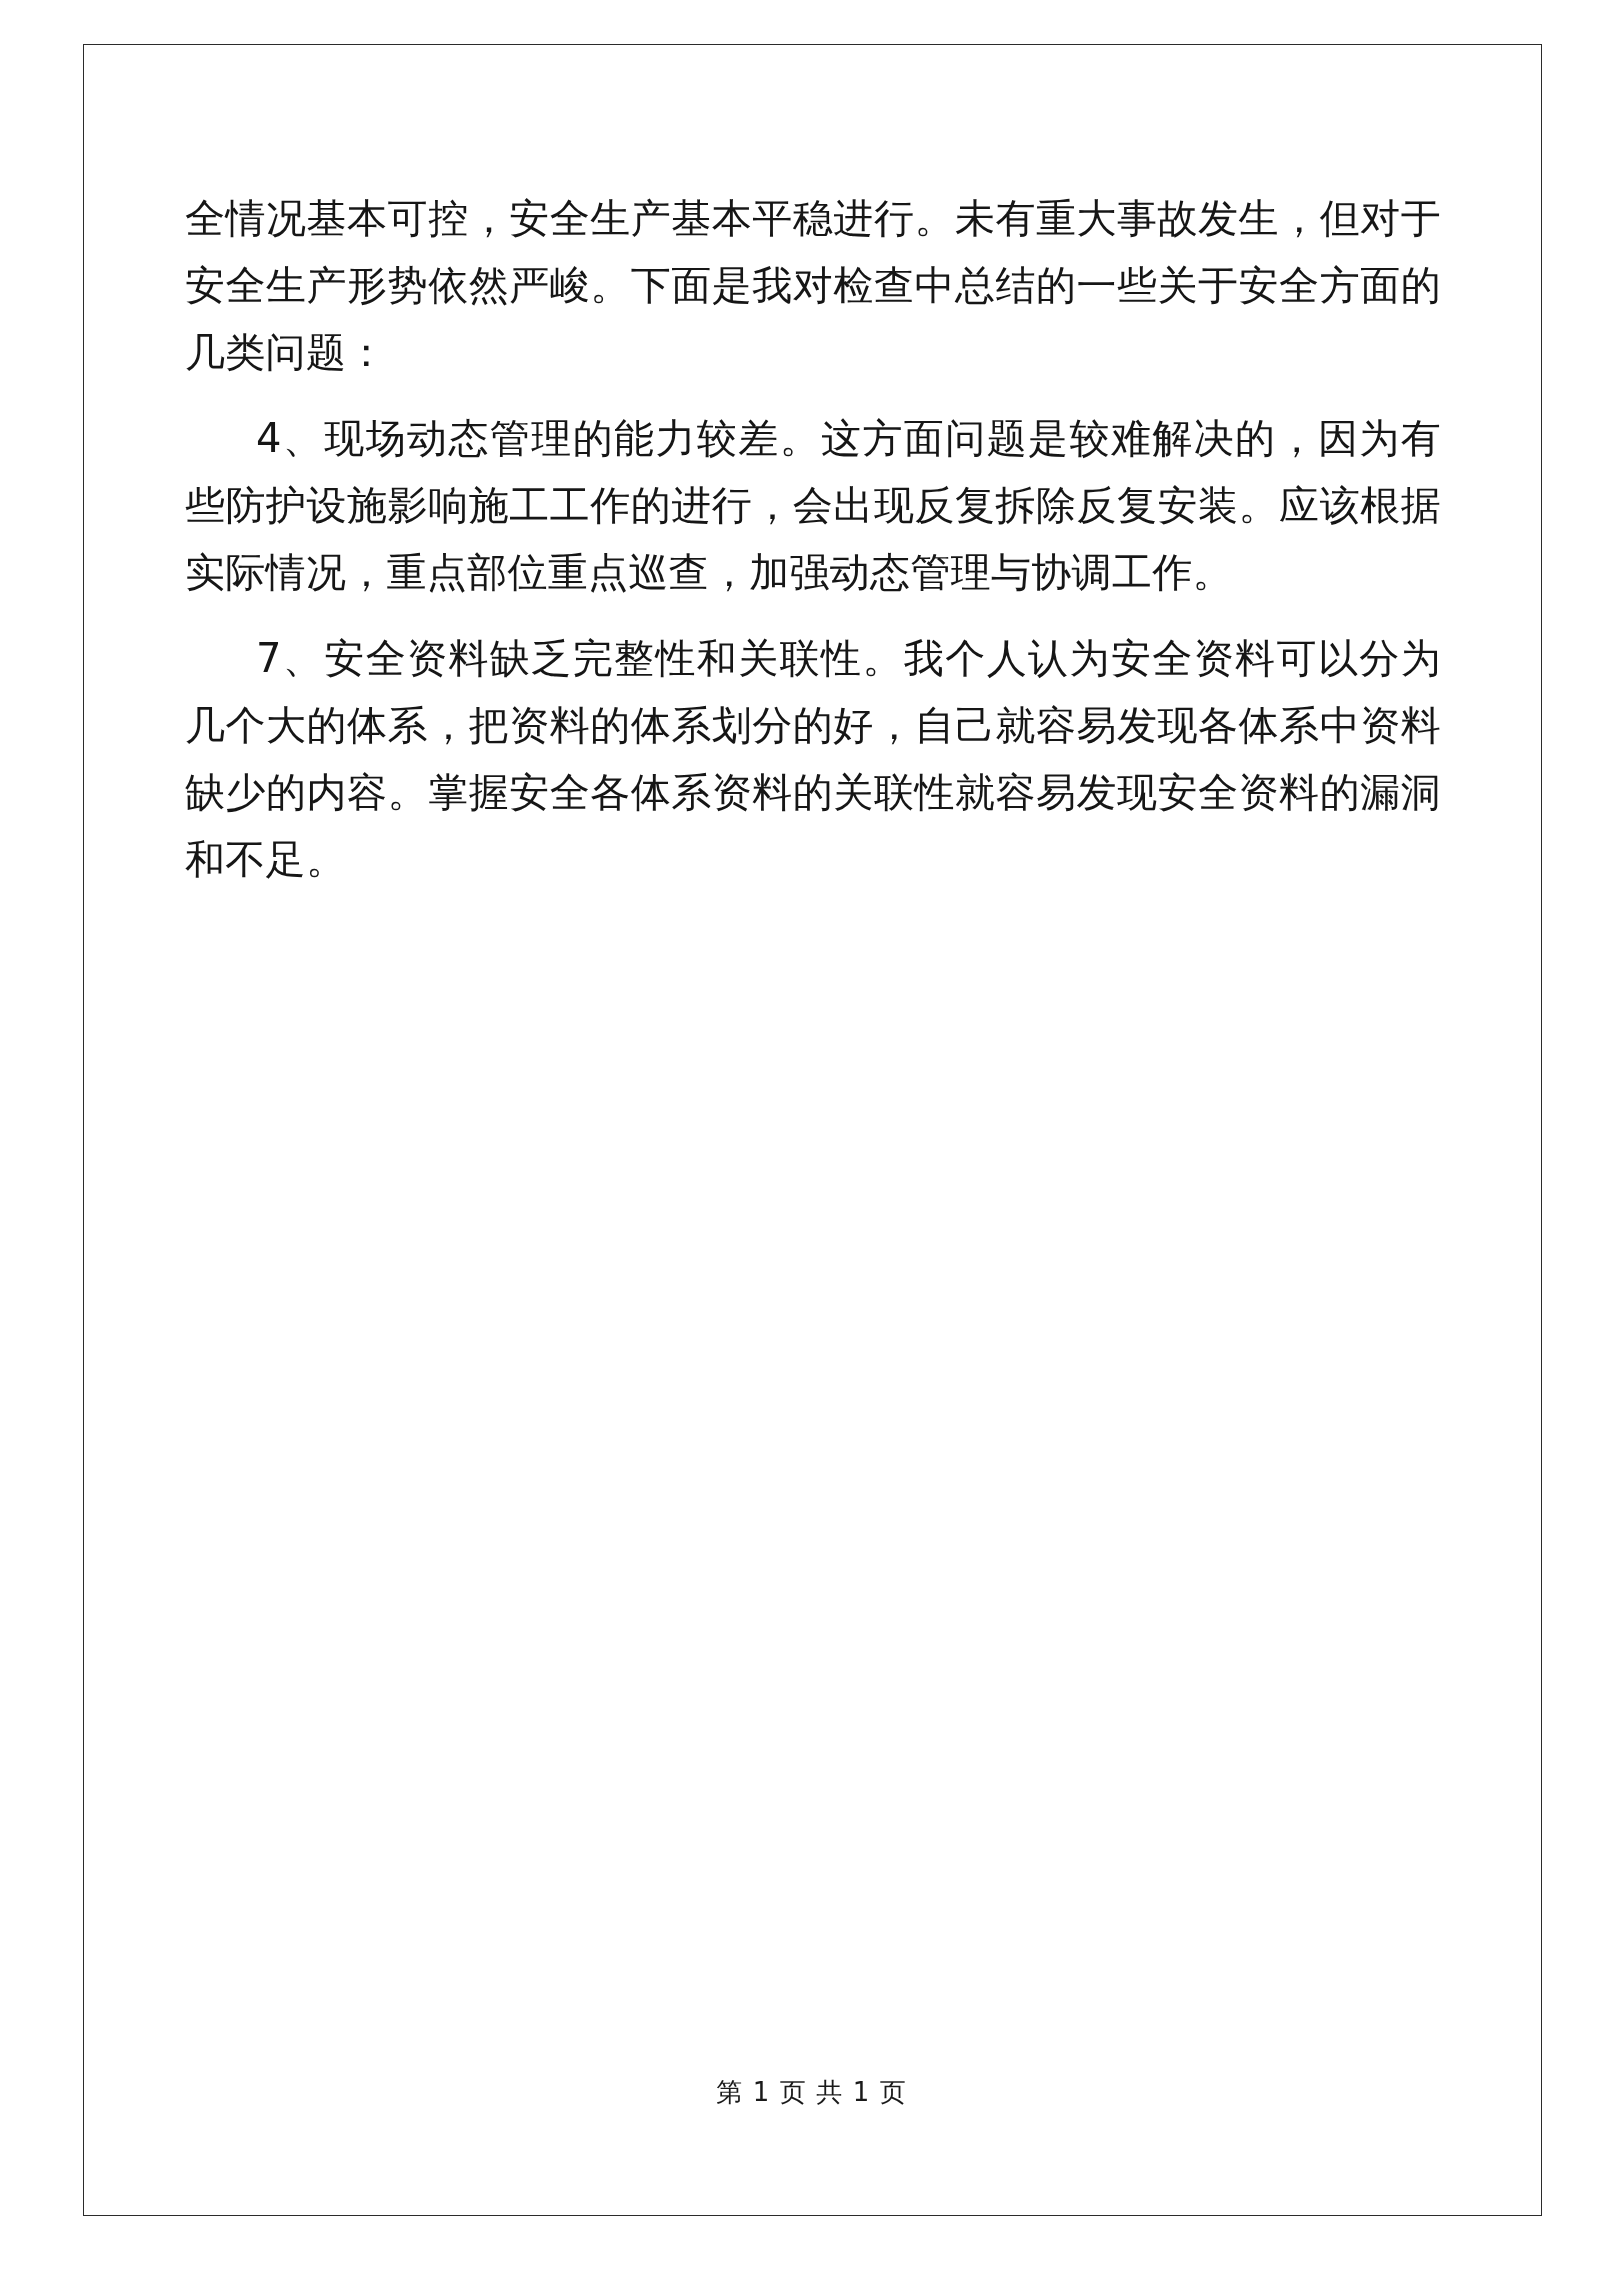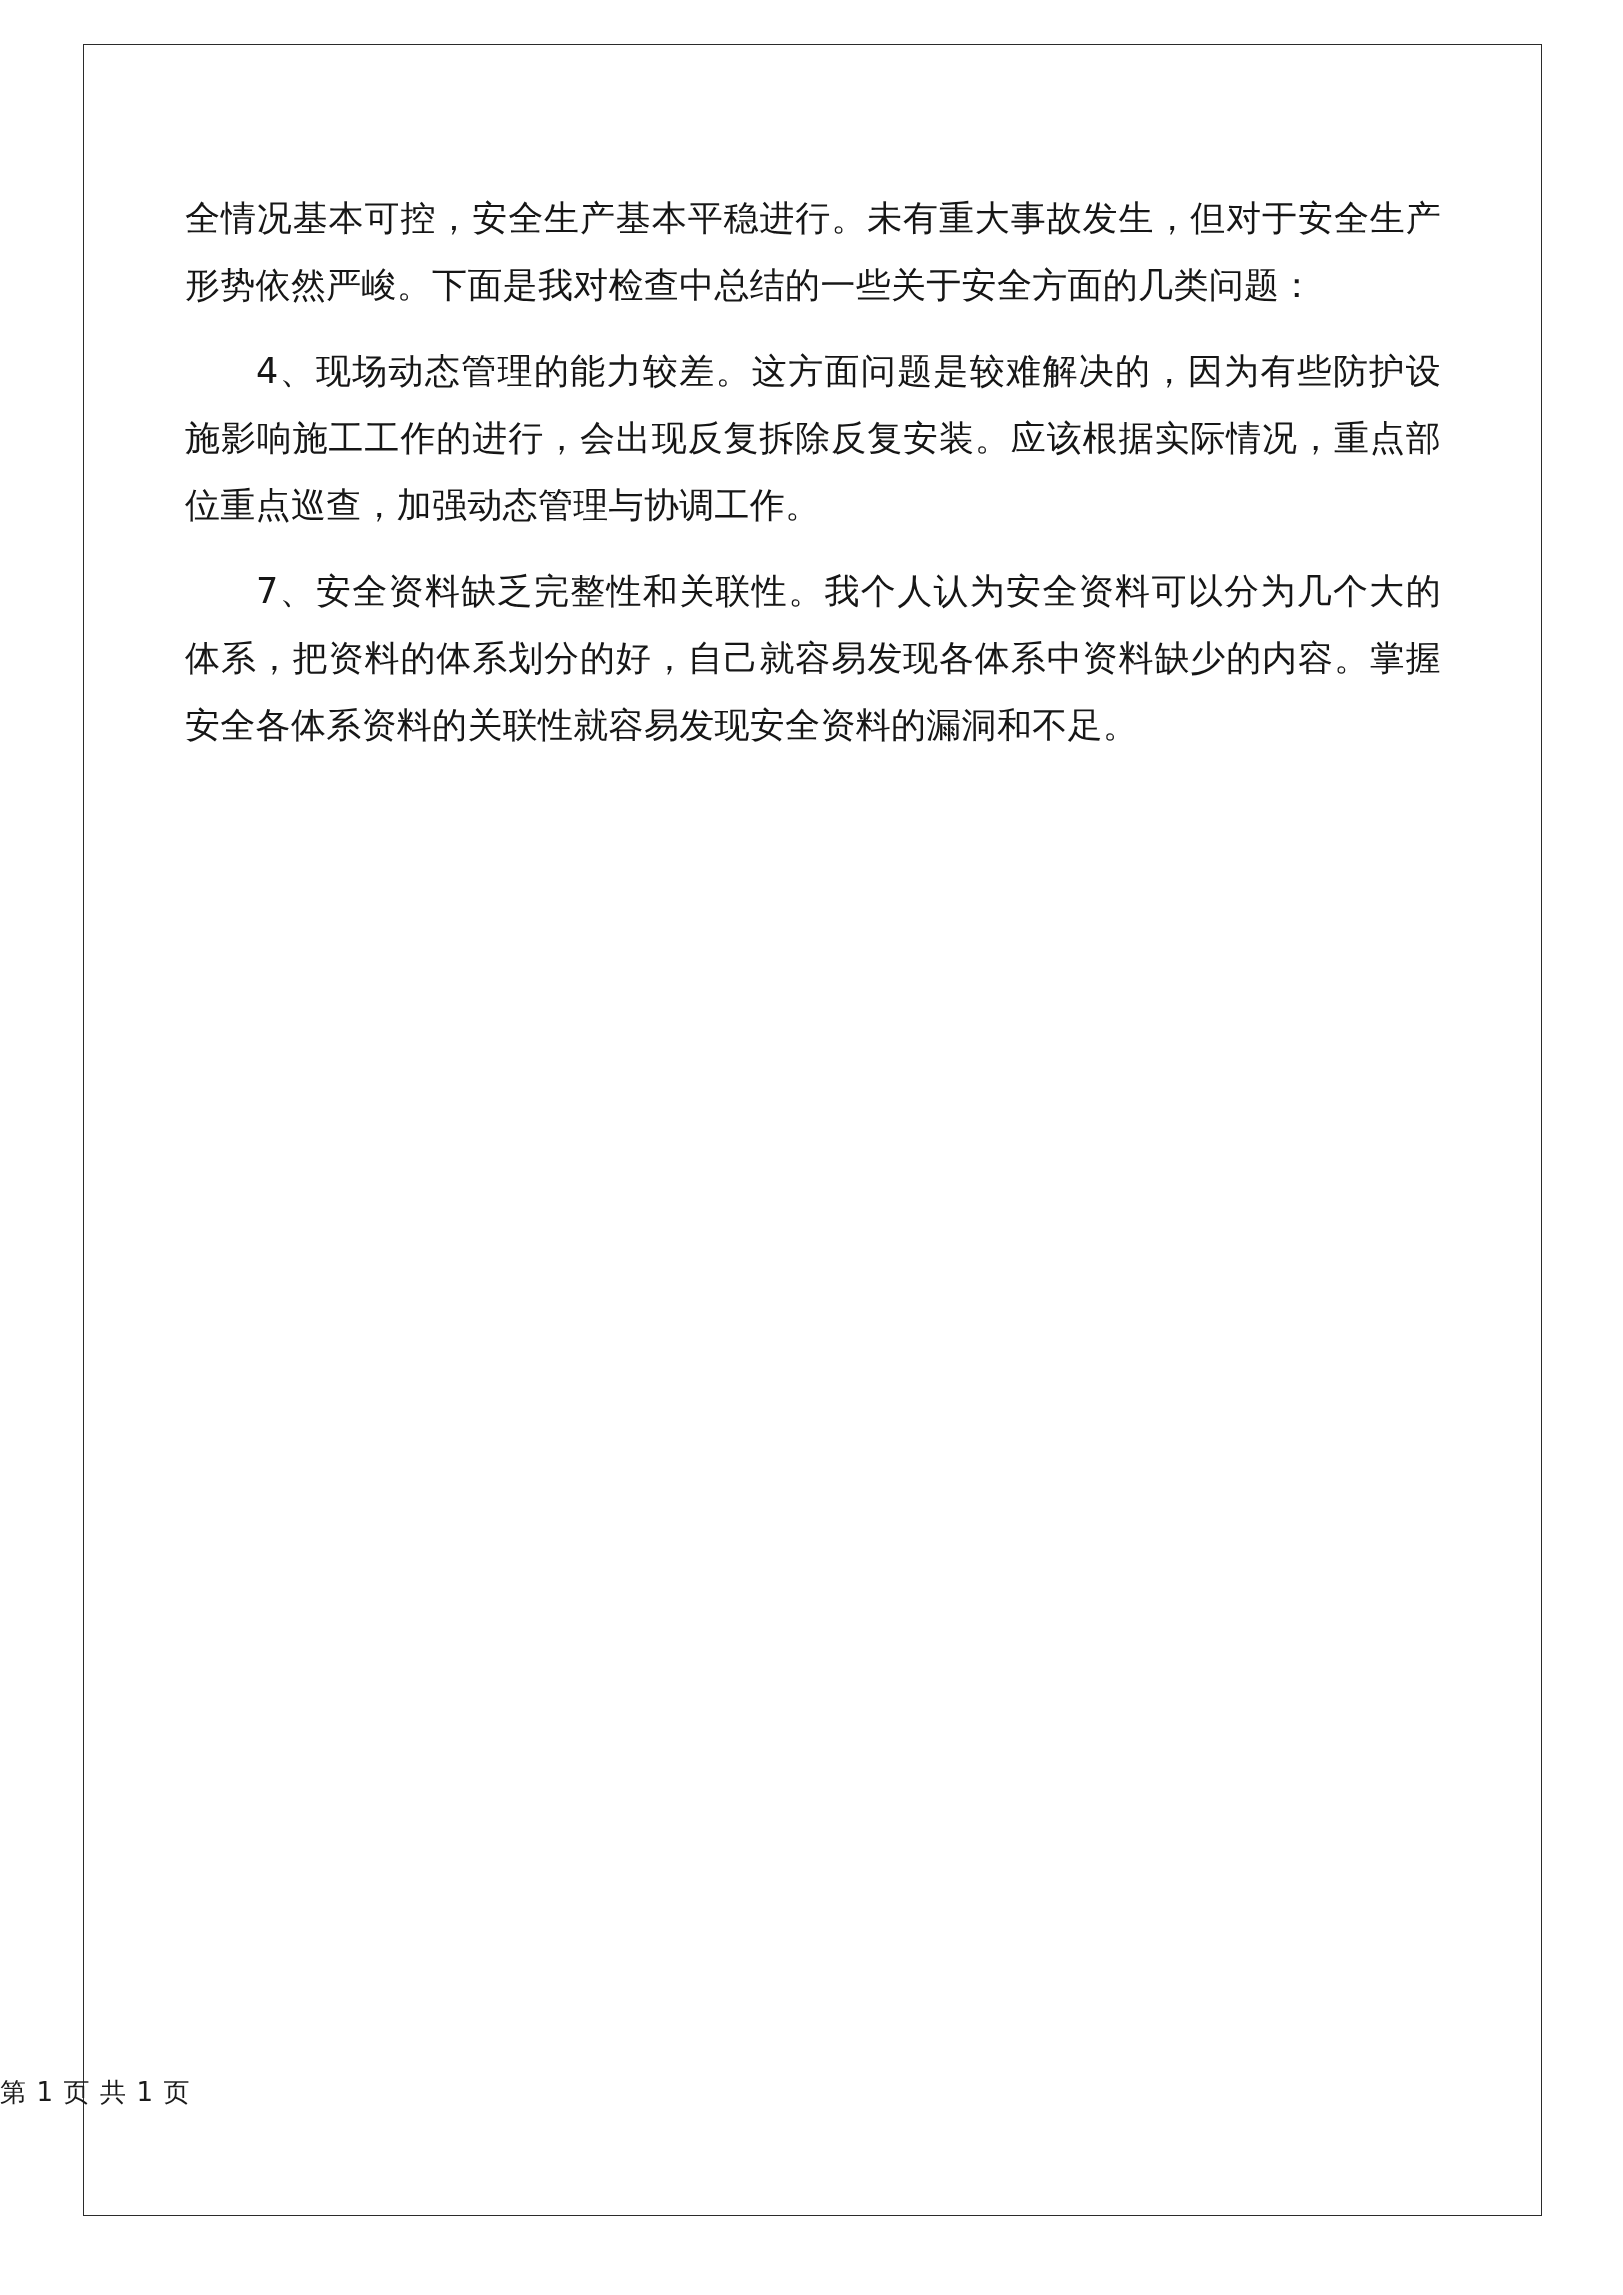--- a/index.html
+++ b/index.html
@@ -27,38 +27,38 @@
     border: 1.7px solid #2b2b2b;
     box-sizing: border-box;
   }
   .content {
     position: absolute;
     left: 185px;
     top: 185px;
     width: 1256px;
   }
   .para {
-    font-size: 35px;
+    font-size: 40px;
     line-height: 67px;
     color: #161616;
     text-align: justify;
     text-justify: inter-ideograph;
     letter-spacing: 0.3px;
     margin: 0 0 19px 0;
     font-family: "DejaVu Sans", sans-serif;
   }
   .para.indent {
     text-indent: 71px;
   }
   .footer {
     position: absolute;
     left: 0;
     right: 0;
     top: 2075px;
-    text-align: left;
+    text-align: center;
     font-size: 26px;
     color: #1a1a1a;
     letter-spacing: 1.1px;
     font-family: "DejaVu Sans", sans-serif;
   }
 </style>
 </head>
 <body>
 
 <div class="page">

